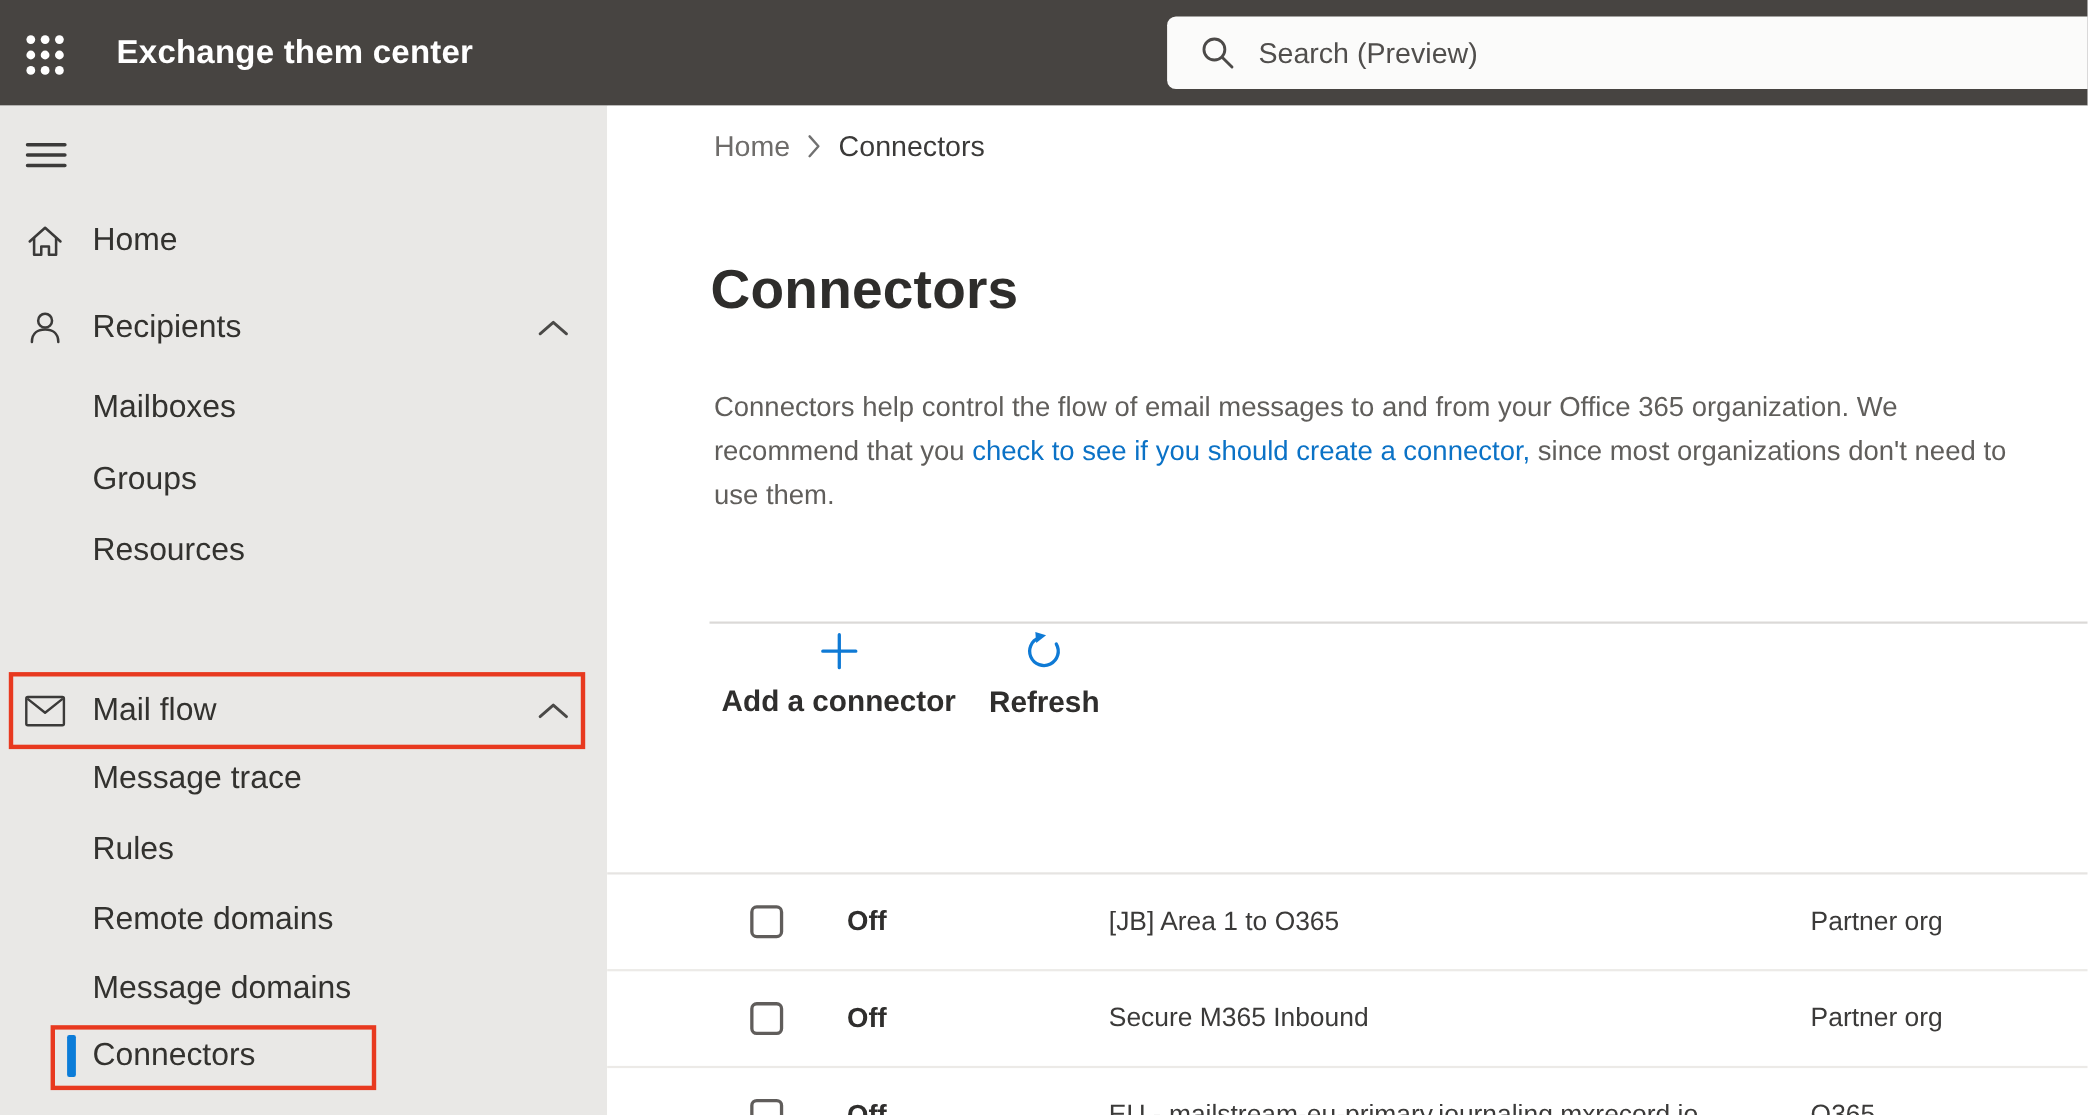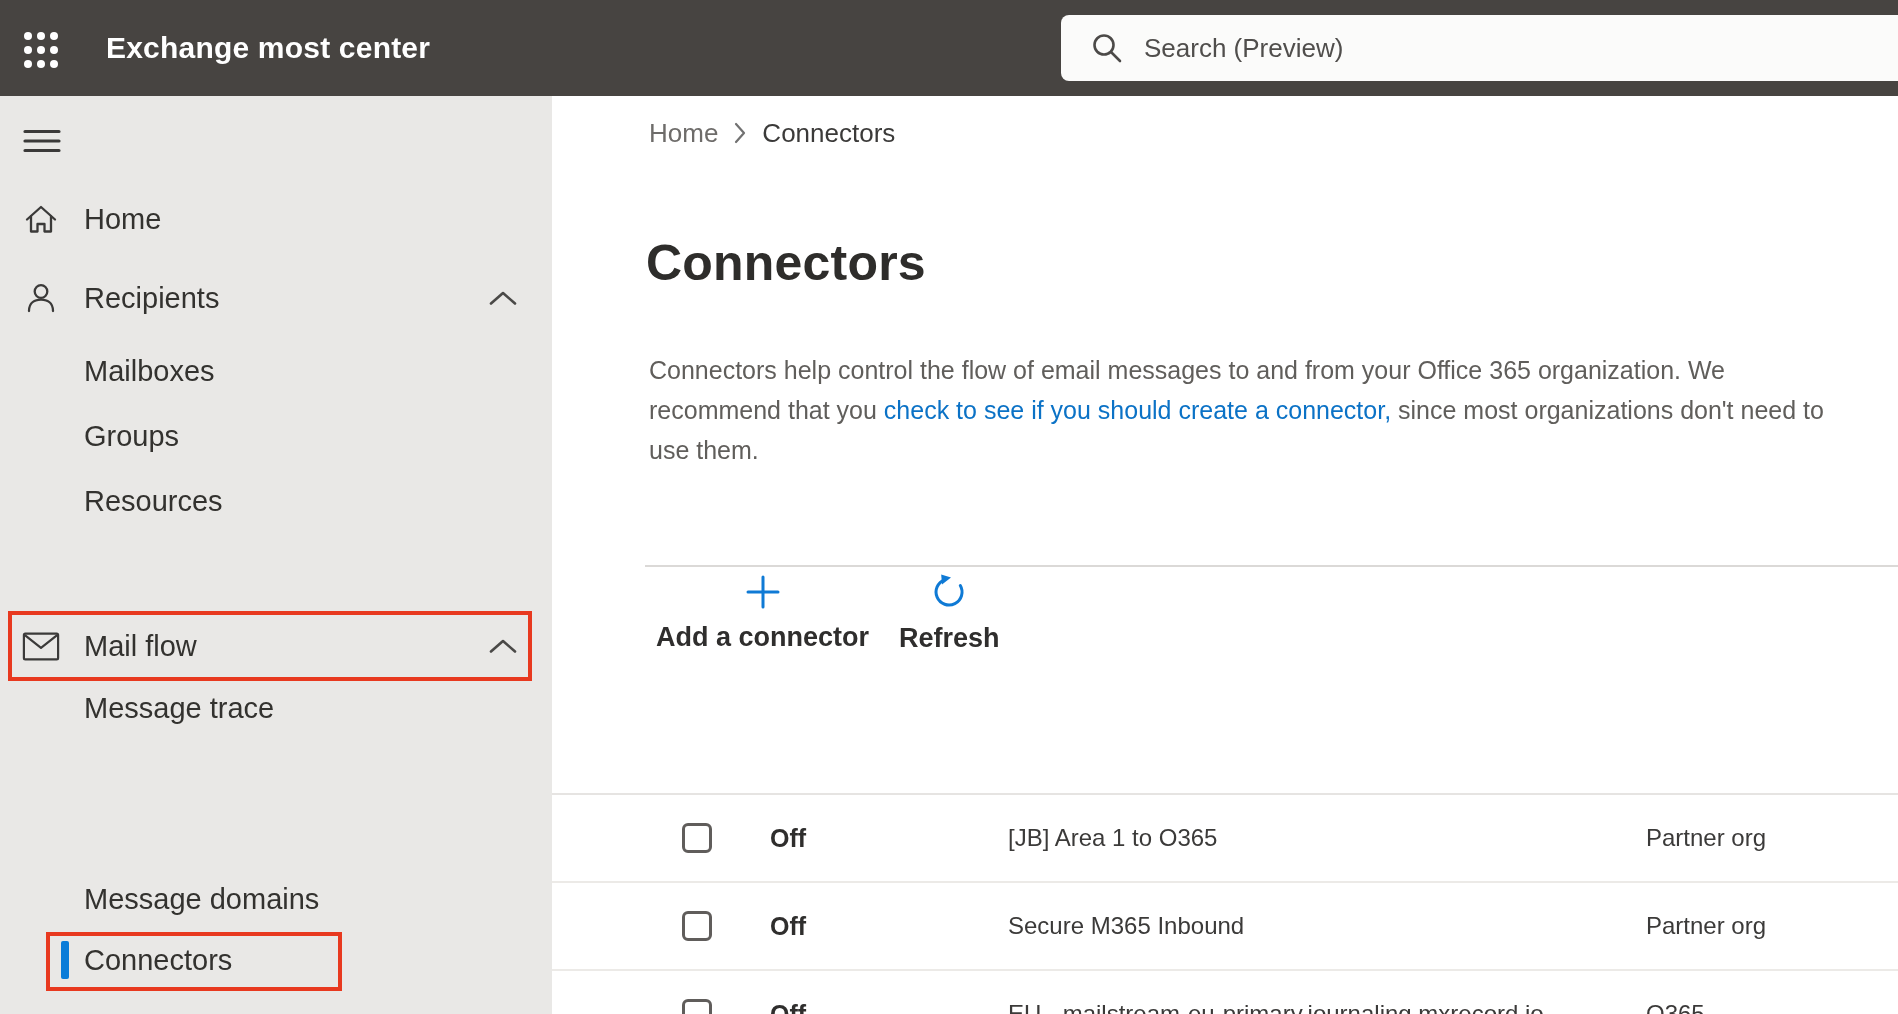--- a/index.html
+++ b/index.html
@@ -76,21 +76,21 @@
             <circle cx="6" cy="21" r="4"></circle>
               <circle cx="19" cy="21" r="4"></circle>
               <circle cx="32" cy="21" r="4"></circle>
             <circle cx="6" cy="35" r="4"></circle>
               <circle cx="19" cy="35" r="4"></circle>
               <circle cx="32" cy="35" r="4"></circle>
           </g>
         </svg>
       </span>
     </button>
-    <div class="app-title">Exchange most center</div>
+    <div class="app-title">Exchange them center</div>
     <div class="searchbox">
       <span>
         <svg width="36" height="36" viewBox="0 0 36 36" fill="none" stroke="#4c4a48" stroke-width="2.6" stroke-linecap="round">
           <circle cx="15" cy="15" r="9.5"></circle>
           <path d="M22.5 22.5 L31 31"></path>
         </svg>
       </span>
       <input class="search-input" type="text" placeholder="Search (Preview)" style="">
     </div>
   </header>
@@ -149,20 +149,26 @@
       <span class="nav-label">Mail flow</span>
       <span class="caret">
         <svg width="30" height="18" viewBox="0 0 30 18" fill="none" stroke="#4a4947" stroke-width="2.6" stroke-linecap="round" stroke-linejoin="round">
           <path d="M3 14.5 L15 4 L27 14.5"></path>
         </svg>
       </span>
     </div>
 
     <div class="nav-item" style="top:590px">
       <span class="nav-label">Message trace</span>
+    </div>
+    <div class="nav-item" style="top:654px">
+      <span class="nav-label">Rules</span>
+    </div>
+    <div class="nav-item" style="top:718px">
+      <span class="nav-label">Remote domains</span>
     </div>
     <div class="nav-item" style="top:781px">
       <span class="nav-label">Message domains</span>
     </div>
 
     <span class="select-bar"></span>
     <div class="nav-item" style="top:842px">
       <span class="nav-label">Connectors</span>
     </div>
 

